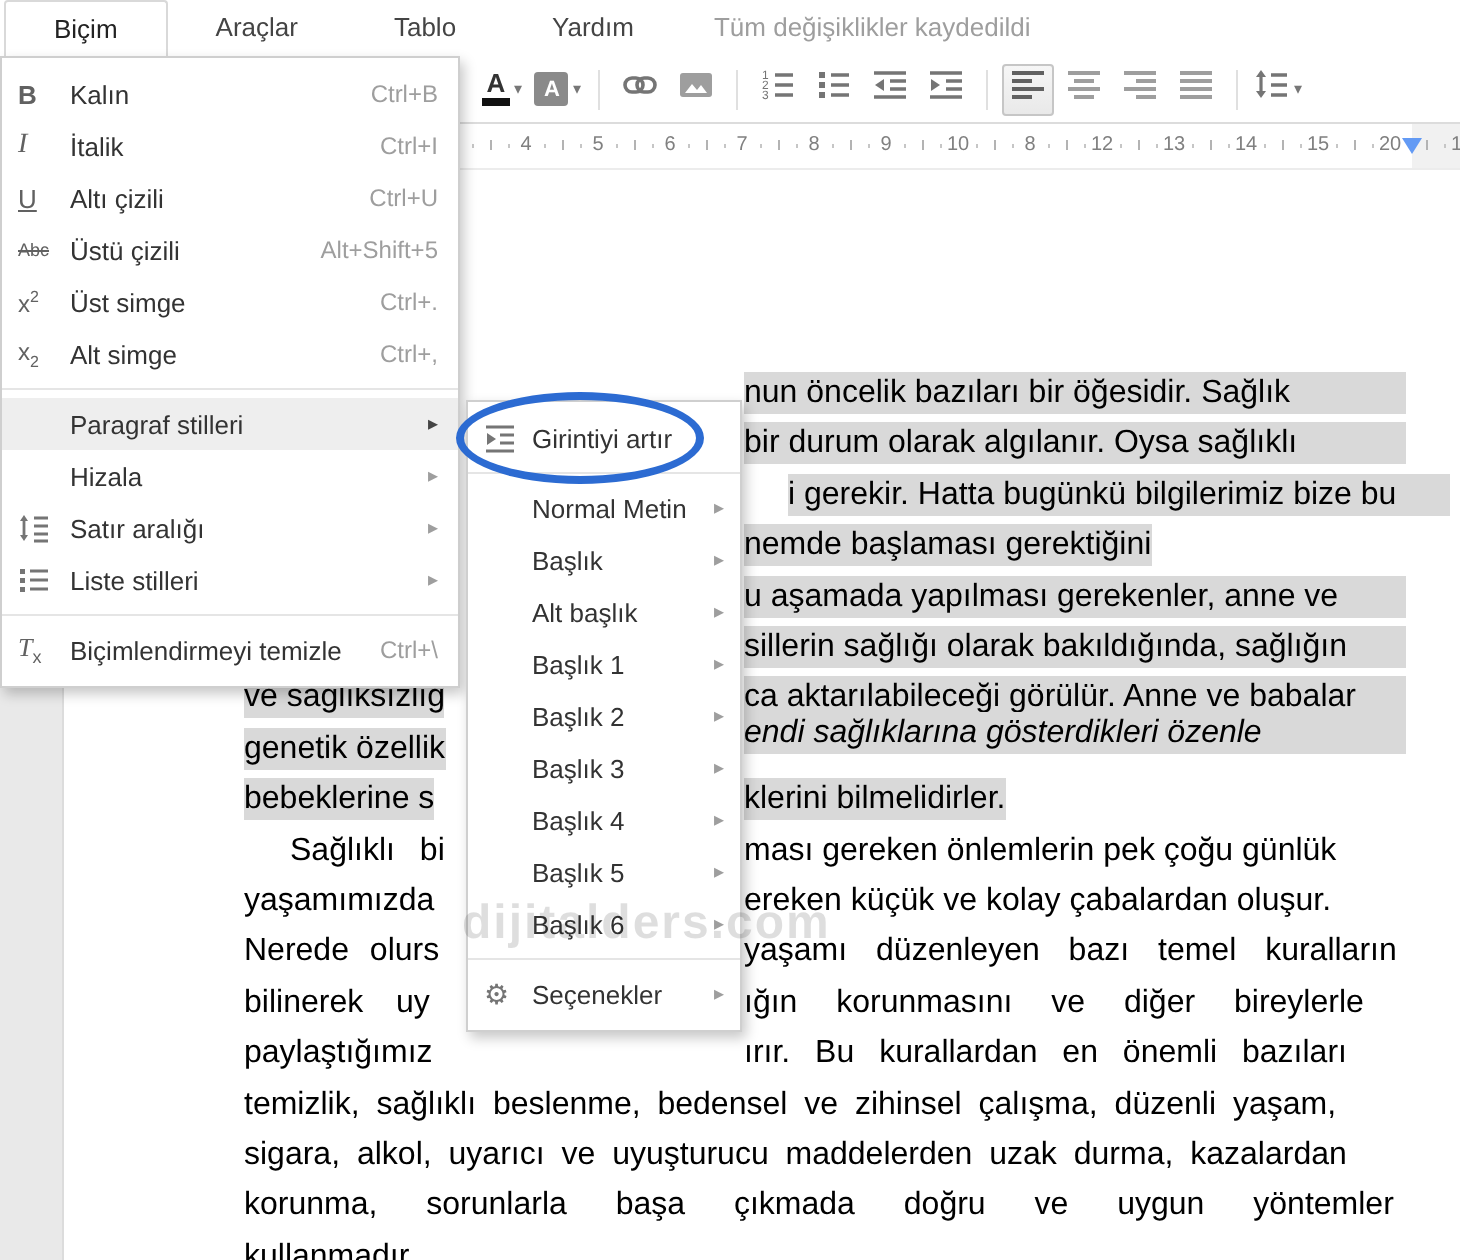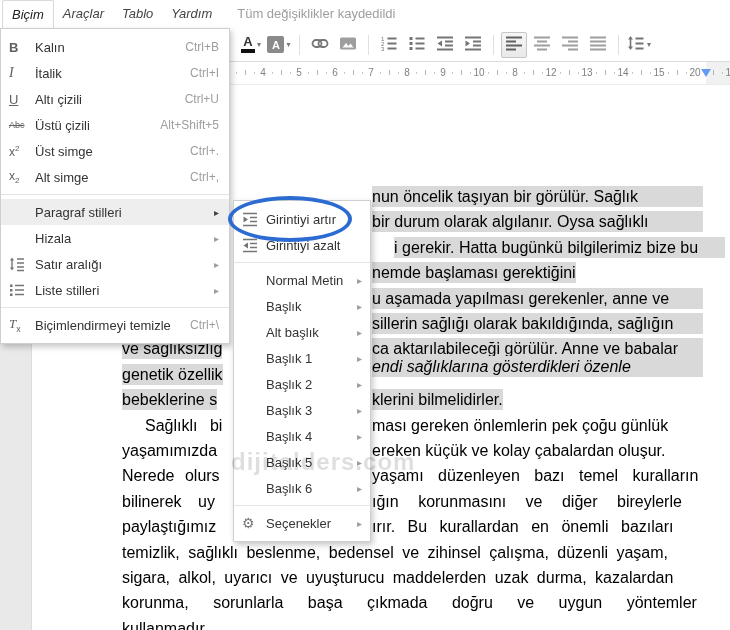--- a/index.html
+++ b/index.html
@@ -9,21 +9,21 @@
     -webkit-font-smoothing:antialiased;
   }
   
   .doc-bg{position:absolute;left:0;top:84px;right:0;bottom:0;background:#fff;z-index:0;}
   .gutter{position:absolute;left:0;top:84px;width:31px;bottom:0;background:#e9e9e9;border-right:1px solid #dcdcdc;z-index:1;}
   .frag{position:absolute;height:21px;font-size:16px;line-height:21px;color:#000;white-space:nowrap;z-index:2;}
   .frag.hl{background:#d9d9d9;}
   .frag.minw{min-width:331px;}
   
   .menubar{position:absolute;top:0;left:0;right:0;height:28px;background:#fff;display:flex;align-items:stretch;z-index:15;padding-left:2px;}
-  .mb-item{padding:0 9px;line-height:27px;font-size:13px;color:#444;font-style:italic;}
+  .mb-item{padding:0 24px;line-height:27px;font-size:13px;color:#444;}
   .mb-item.active{border:1px solid #d9d9d9;border-bottom:none;color:#222;border-radius:2px 2px 0 0;}
   .mb-status{margin-left:16px;line-height:28px;font-size:13px;color:#9e9e9e;}
   
   .toolbar{position:absolute;top:28px;left:0;right:0;height:34px;background:#fff;border-bottom:1px solid #dcdcdc;display:flex;align-items:center;padding-left:237px;z-index:3;box-sizing:border-box;}
   .tbtn{height:24px;min-width:24px;display:flex;align-items:center;justify-content:center;margin:0 1px;border:1px solid transparent;border-radius:2px;}
   .tbtn.sel{background:linear-gradient(#f6f6f6,#e9e9e9);border-color:#c6c6c6;}
   .tsep{width:1px;height:20px;background:#e0e0e0;margin:0 6px;}
   .caret{font-size:8px;color:#777;margin-left:2px;}
   .a-ic{display:flex;flex-direction:column;align-items:center;}
   .a-letter{font-weight:bold;font-size:13px;color:#333;line-height:12px;}
@@ -64,21 +64,21 @@
   
   .ellipse{position:absolute;left:228px;top:196px;width:116px;height:38px;border:4px solid #2c6bd2;border-radius:50%;z-index:30;pointer-events:none;}
   .watermark{position:absolute;left:231px;top:448px;font-size:24px;font-weight:bold;color:rgba(0,0,0,0.13);z-index:25;letter-spacing:1px;white-space:nowrap;}
 </style>
 </head>
 <body>
 
 <div class="doc-bg"></div>
 <div class="gutter"></div>
 <div id="doc-lines">
-    <div class="frag hl minw" style="top: 186px; left: 372px;">nun öncelik taşıyan bir görülür. Sağlık</div>
+    <div class="frag hl minw" style="top: 186px; left: 372px;">nun öncelik bazıları bir öğesidir. Sağlık</div>
     <div class="frag hl minw" style="top: 211px; left: 372px;">bir durum olarak algılanır. Oysa sağlıklı</div>
     <div class="frag hl minw" style="top: 237px; left: 372px; margin-left: 22px;">i gerekir. Hatta bugünkü bilgilerimiz bize bu</div>
     <div class="frag hl" style="top: 262px; left: 372px;">nemde başlaması gerektiğini</div>
     <div class="frag hl minw" style="top: 288px; left: 372px;">u aşamada yapılması gerekenler, anne ve</div>
     <div class="frag hl minw" style="top: 313px; left: 372px;">sillerin sağlığı olarak bakıldığında, sağlığın</div>
     <div class="frag hl" style="top: 338px; left: 122px;">ve sağlıksızlığ</div>
     <div class="frag hl minw" style="top: 338px; left: 372px;">ca aktarılabileceği görülür. Anne ve babalar</div>
     <div class="frag hl" style="top: 364px; left: 122px;">genetik özellik</div>
     <div class="frag hl minw" style="top: 356px; left: 372px; font-style: italic;">endi sağlıklarına gösterdikleri özenle</div>
     <div class="frag hl" style="top: 389px; left: 122px;">bebeklerine s</div>
@@ -349,29 +349,20 @@
 <div class="submenu" id="sub-menu">
     <div class="srow">
       <span class="sic">
         <svg width="16" height="16" viewBox="0 0 16 16">
           <path d="M1 2.5h14M8 6.5h7M8 10.5h7M1 14.5h14" stroke="#757575" stroke-width="1.5"></path>
           <path d="M1.5 5.5v6l4.5-3z" fill="#757575"></path>
         </svg>
       </span>
       <span class="slabel">Girintiyi artır</span>
     </div>
-    <div class="srow">
-      <span class="sic">
-        <svg width="16" height="16" viewBox="0 0 16 16">
-          <path d="M1 2.5h14M8 6.5h7M8 10.5h7M1 14.5h14" stroke="#757575" stroke-width="1.5"></path>
-          <path d="M6 5.5v6l-4.5-3z" fill="#757575"></path>
-        </svg>
-      </span>
-      <span class="slabel">Girintiyi azalt</span>
-    </div>
     <div class="msep"></div>
     <div class="srow">
       <span class="sic"></span>
       <span class="slabel">Normal Metin</span>
       <span class="marrow">▸</span>
     </div>
     <div class="srow">
       <span class="sic"></span>
       <span class="slabel">Başlık</span>
       <span class="marrow">▸</span>

